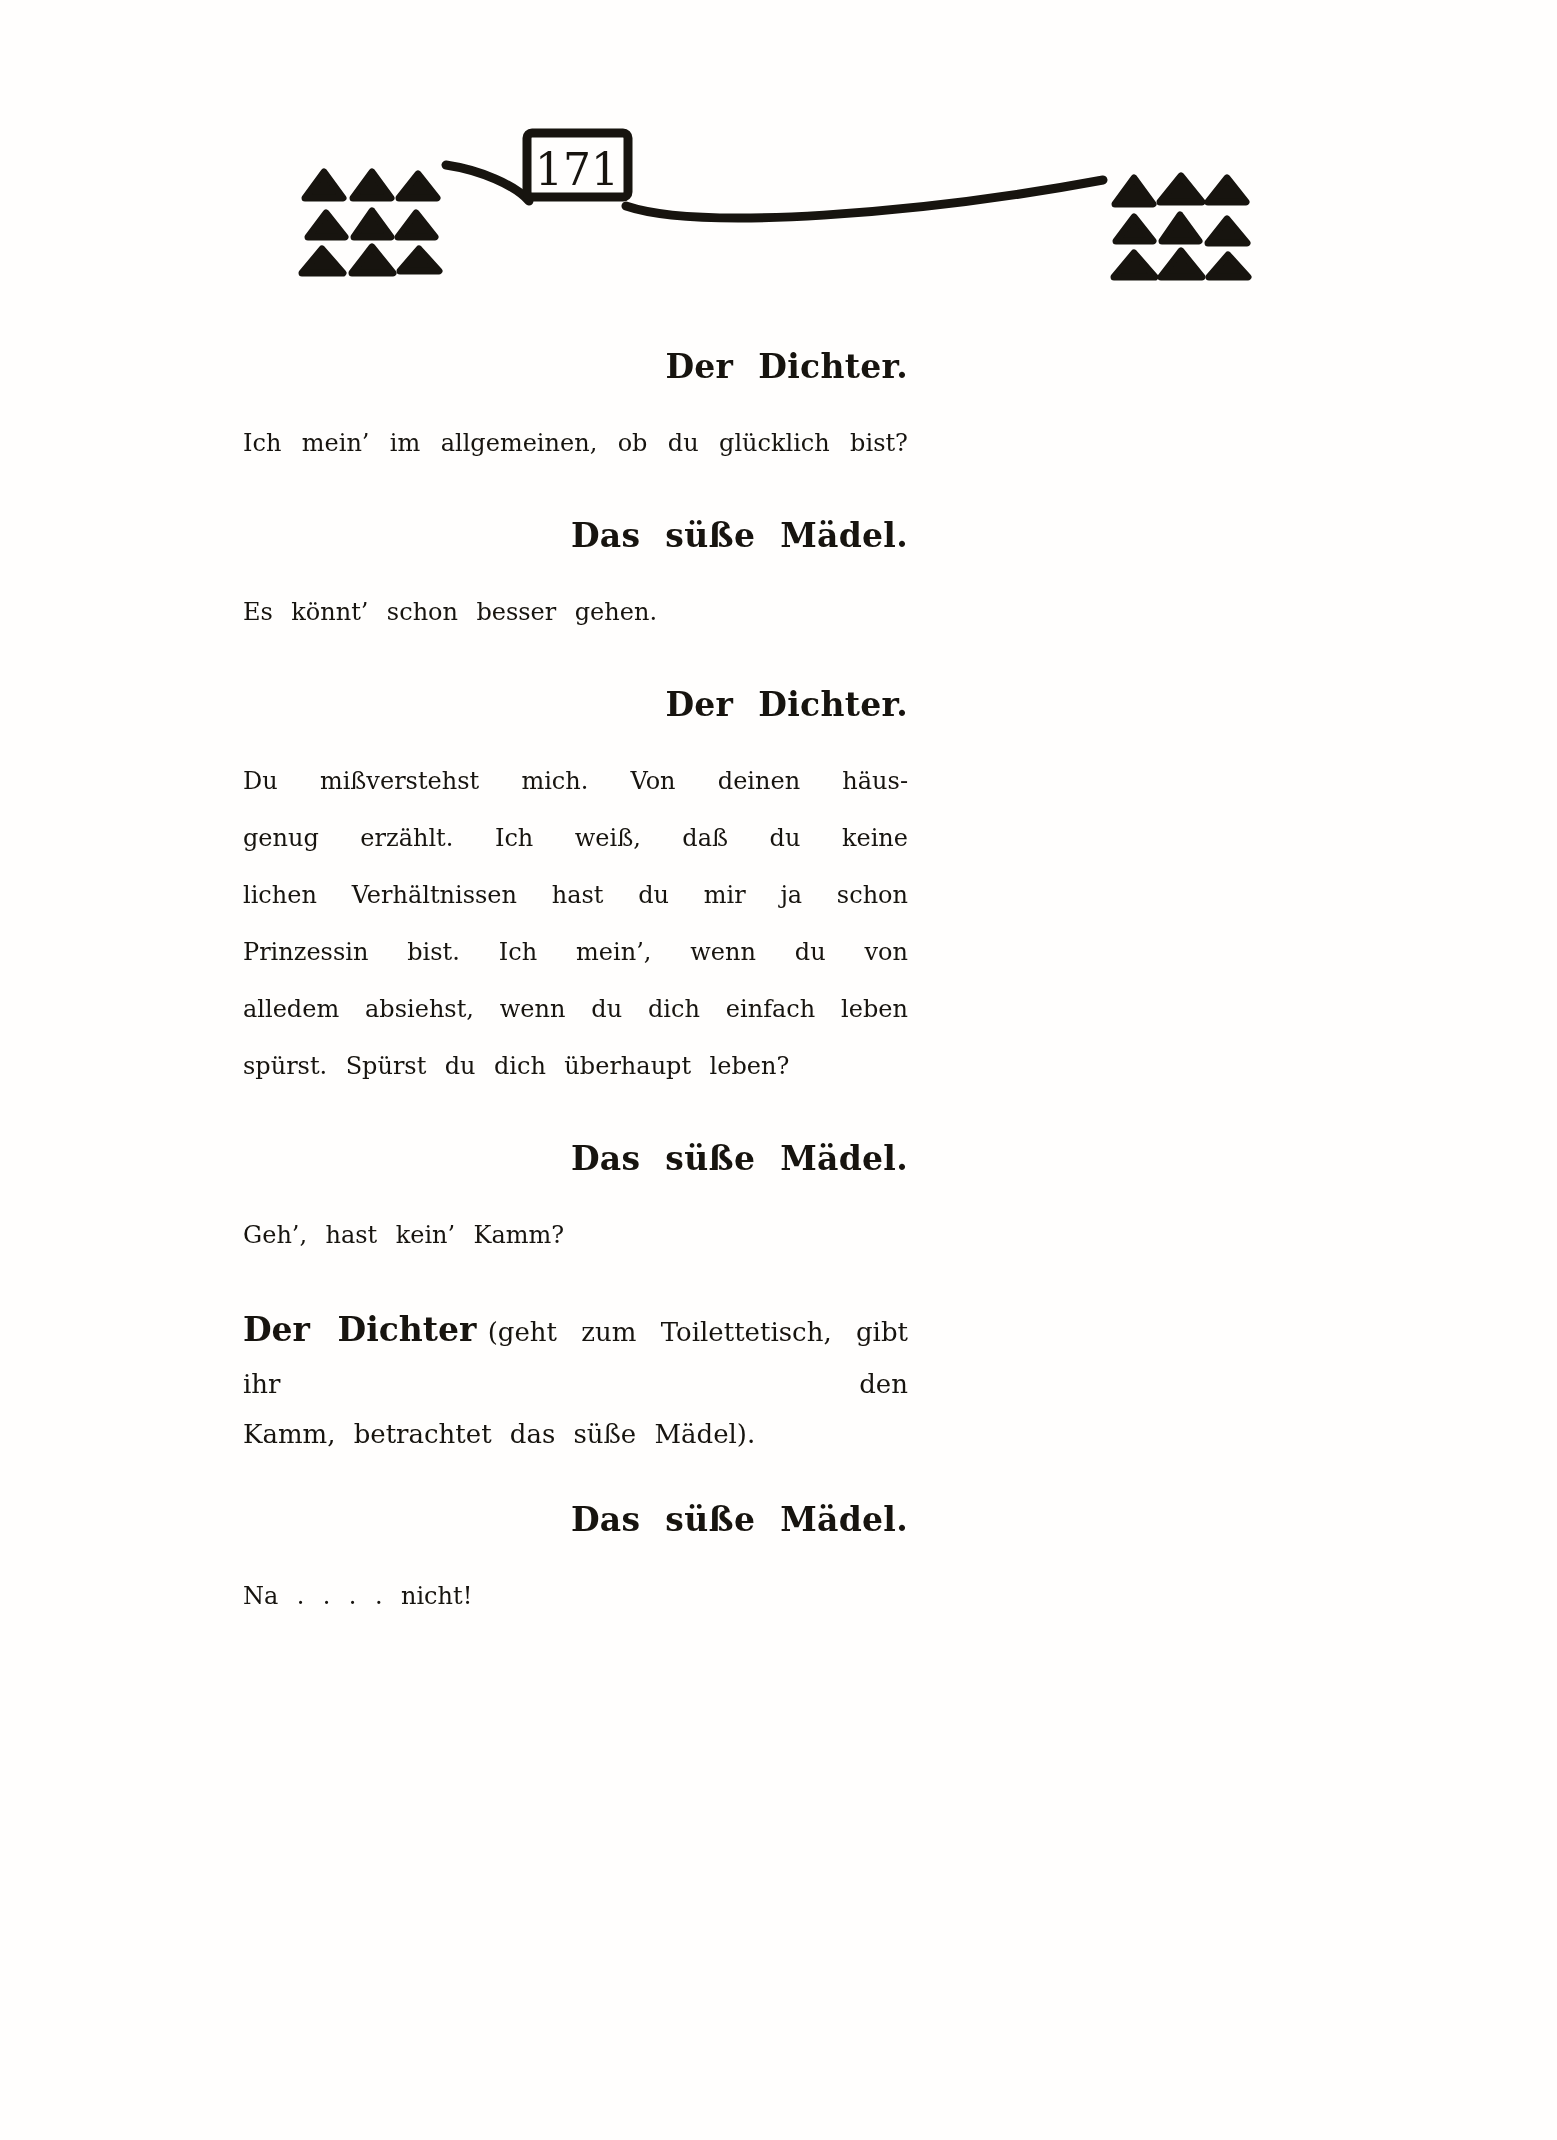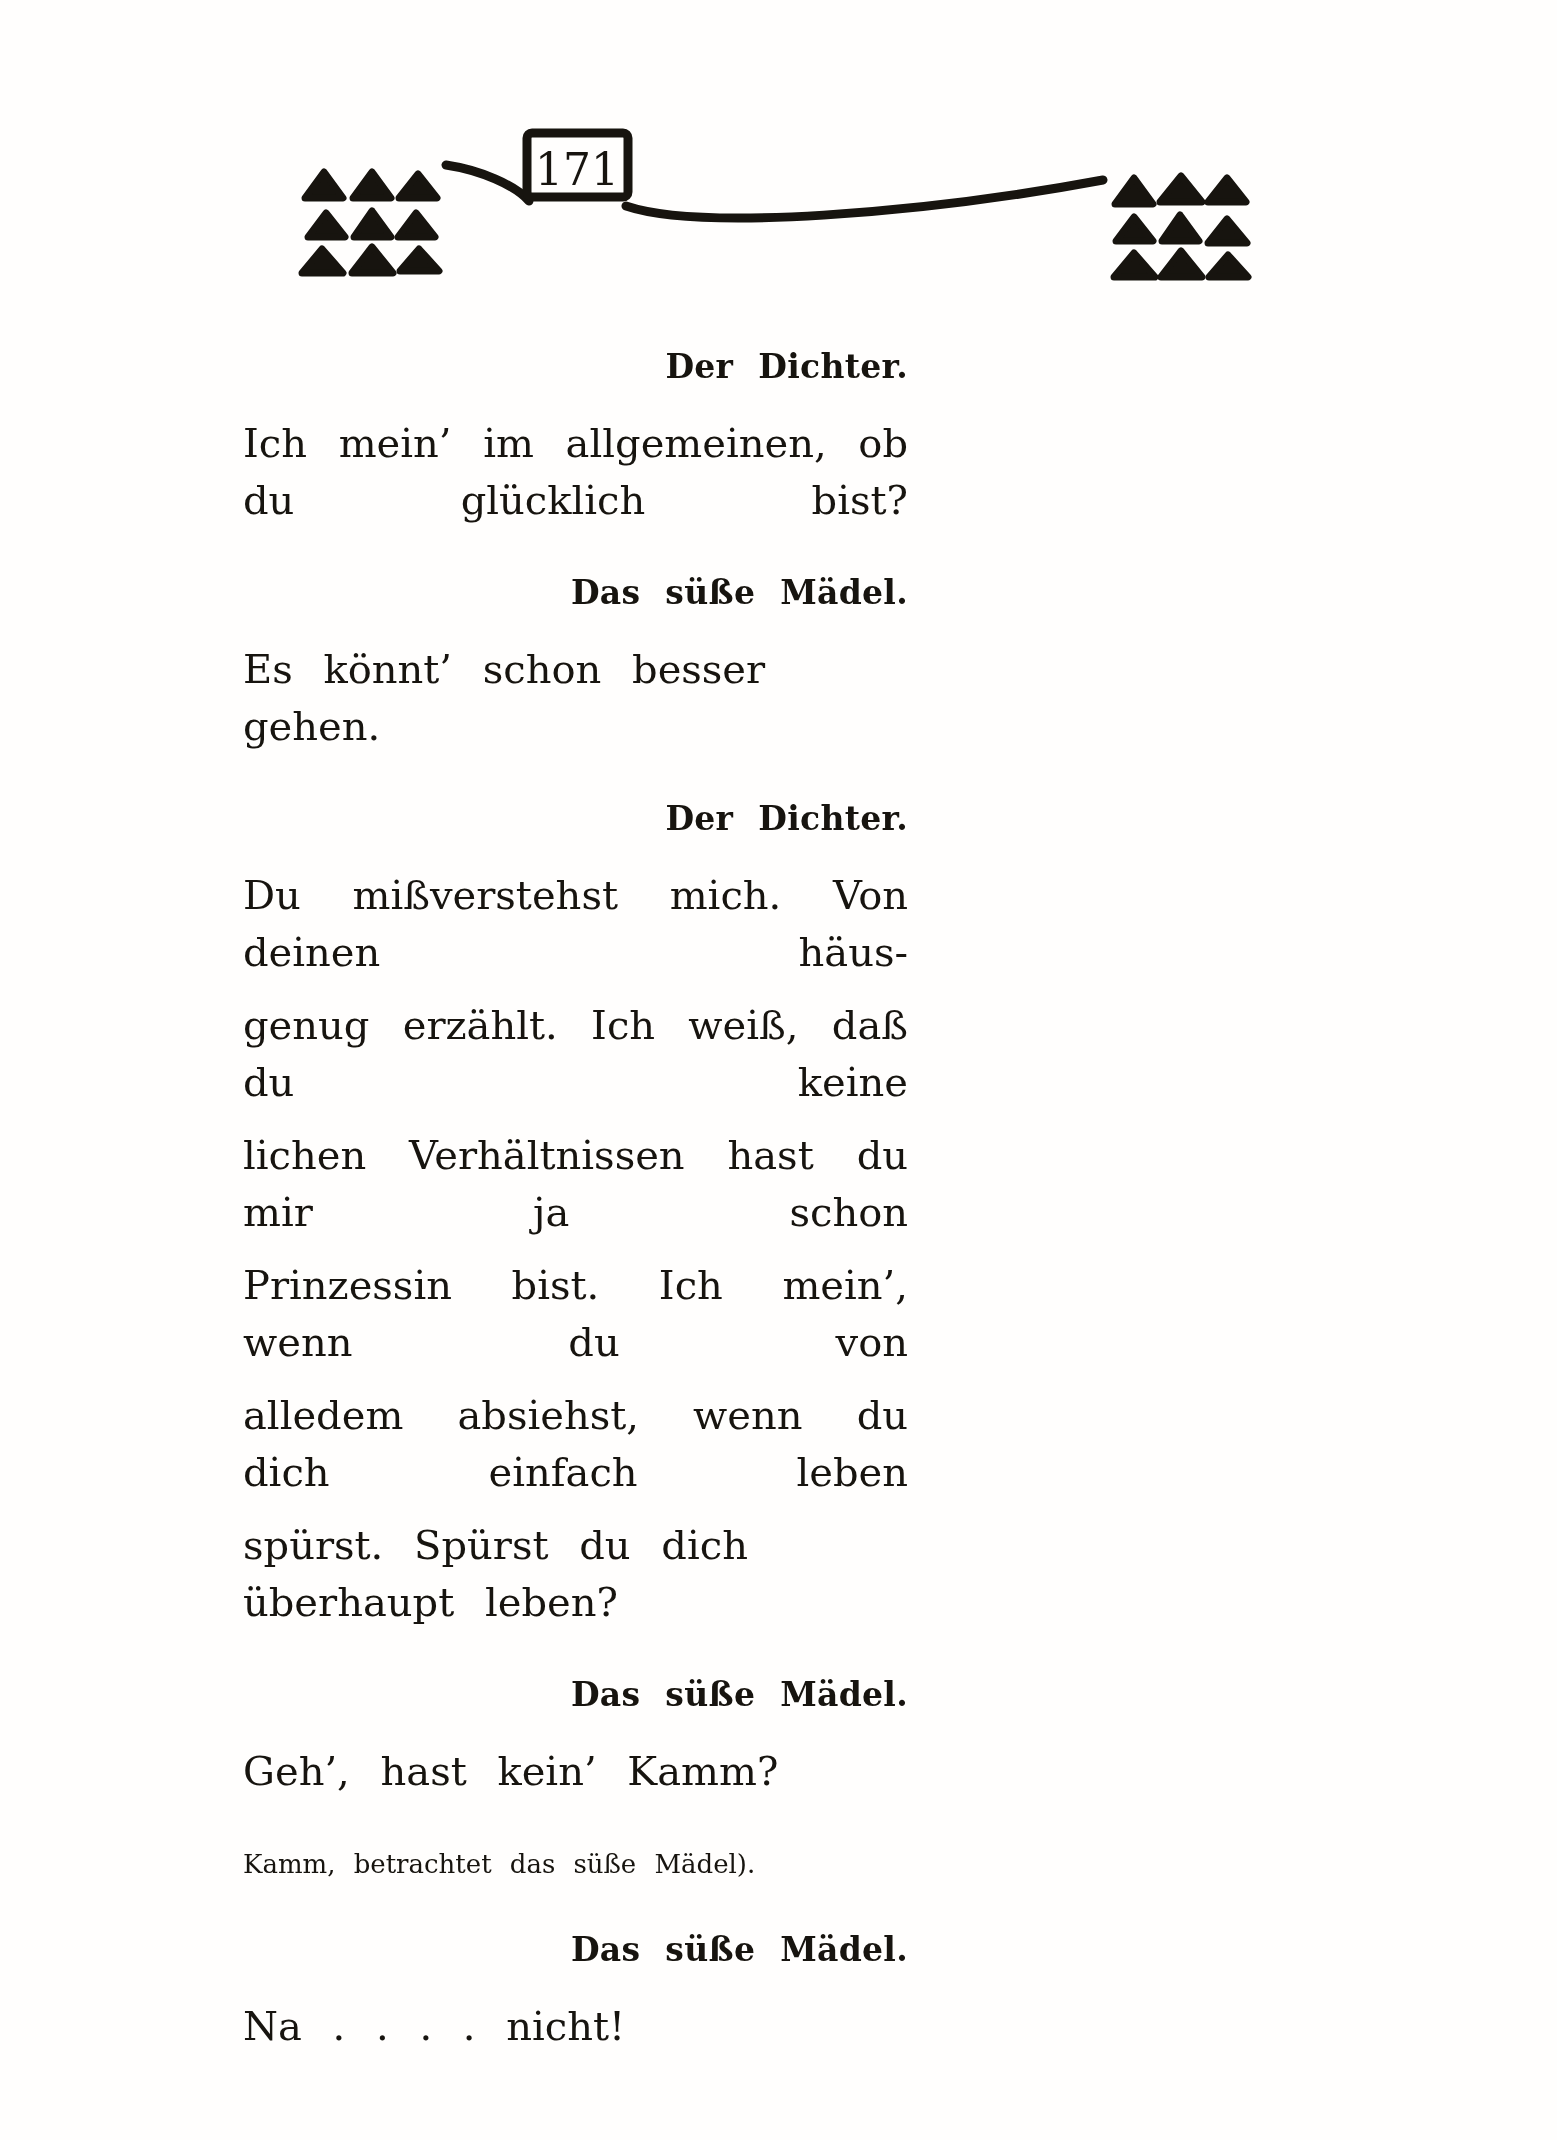--- a/index.html
+++ b/index.html
@@ -30,24 +30,23 @@
     font-size: 33px;
     line-height: 44px;
     font-weight: 700;
     word-spacing: 0.40em;
     letter-spacing: 0.3px;
     margin-bottom: 26px;
     text-align: right;
   }
 
   .line {
-    font-size: 40px;
+    font-size: 24px;
     line-height: 57px;
     word-spacing: 0.16em;
-    margin-top: 16px;
   }
 
   .just {
     text-align: justify;
     text-align-last: justify;
   }
 
   .wide { word-spacing: 0.45em; }
 
   .stage-head { line-height: 48px; }
@@ -129,20 +128,24 @@
       <p class="line just">alledem absiehst, wenn du dich einfach leben</p>
       <p class="line wide">spürst. Spürst du dich überhaupt leben?</p>
     </section>
 
     <section class="entry">
       <h2 class="speaker">Das süße Mädel.</h2>
       <p class="line wide">Geh’, hast kein’ Kamm?</p>
     </section>
 
     <section class="entry">
+      <div class="stage-head just">
+        <span class="speaker-inline">Der Dichter</span>
+        <span class="stage">(geht zum Toilettetisch, gibt ihr den</span>
+      </div>
       <p class="stage stage-line2">Kamm, betrachtet das süße Mädel).</p>
     </section>
 
     <section class="entry">
       <h2 class="speaker">Das süße Mädel.</h2>
       <p class="line wide">Na . . . . nicht!</p>
     </section>
 
   </main>
 </div>

